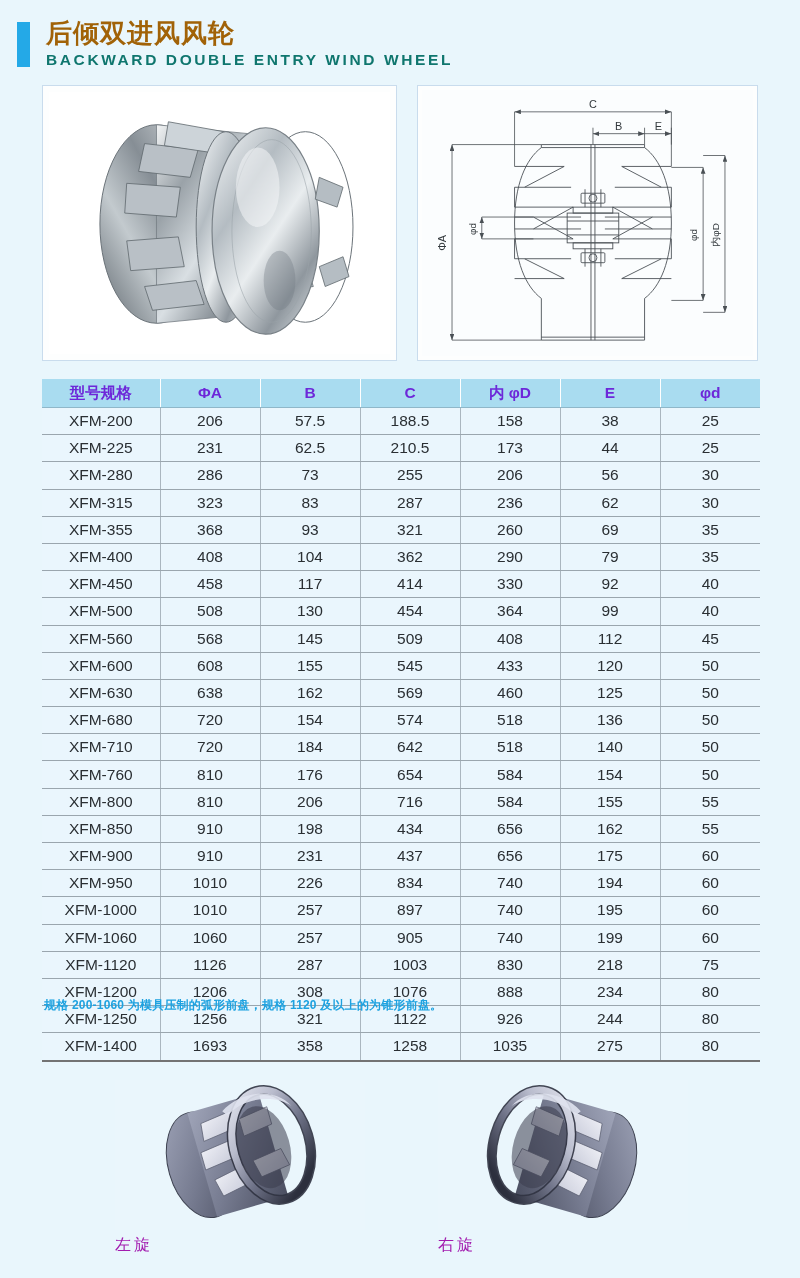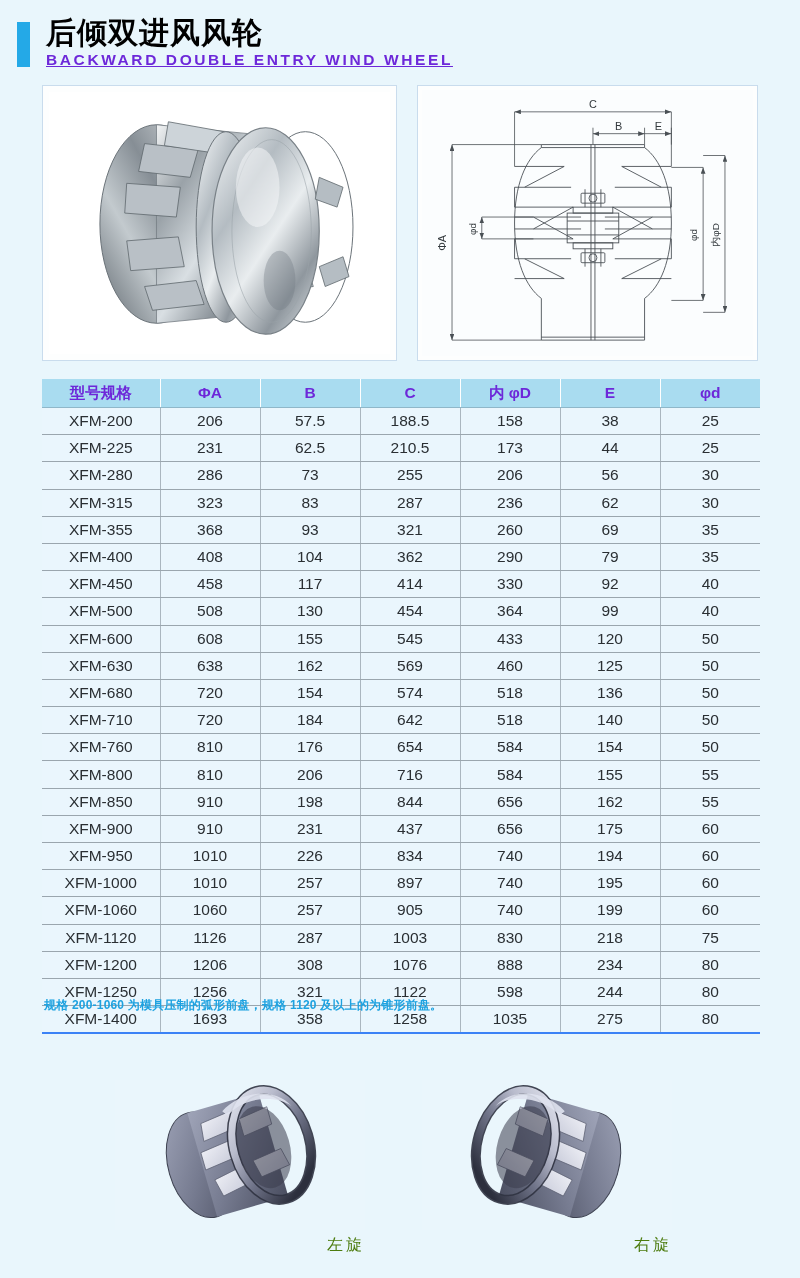--- a/index.html
+++ b/index.html
@@ -33,38 +33,37 @@
     left: 17px;
     top: 4px;
     width: 13px;
     height: 45px;
     background: #24a9e7;
   }
   .header-title {
     position: absolute;
     left: 46px;
     top: 0px;
-    font-size: 30px;
+    font-size: 26px;
     font-weight: bold;
-    color: #000000;
+    color: #a16207;
     letter-spacing: 1px;
     line-height: 30px;
     white-space: nowrap;
   }
   .header-subtitle {
     position: absolute;
     left: 46px;
     top: 32px;
     font-size: 15.5px;
     font-weight: bold;
-    color: #6d28d9;
+    color: #0f766e;
     letter-spacing: 2.6px;
     line-height: 20px;
     white-space: nowrap;
-    text-decoration: underline;
   }
 
   
   .panels {
     position: absolute;
     left: 0;
     top: 85px;
     width: 800px;
     height: 278px;
   }
@@ -121,21 +120,21 @@
     background: #a9dcf0;
     font-weight: bold;
     font-size: 15.5px;
     color: #6d28d9;
     height: 28px;
     border-bottom: 1px solid #8fb7c9;
     border-right: 1px solid #ffffff;
   }
   table.spec thead th:last-child { border-right: none; }
   table.spec tbody tr:last-child td {
-    border-bottom: 2px solid #3b82f6;
+    border-bottom: 2px solid #737373;
     margin-top: 40px;
   }
   .col-model { width: 118px; }
   .col-d { width: 100px; }
 
   
   .note {
     position: absolute;
     left: 44px;
     top: 997px;
@@ -154,36 +153,36 @@
     width: 800px;
     height: 198px;
   }
   .render-item {
     position: absolute;
     top: 0;
     width: 250px;
     height: 198px;
   }
   .render-left { left: 115px; }
-  .render-right { left: 422px; }
+  .render-right { left: 438px; }
   .render-img {
     position: absolute;
     left: 0; top: 0;
     width: 250px;
     height: 150px;
   }
   .render-img svg { display: block; width: 100%; height: 100%; }
   .render-label {
     position: absolute;
     top: 155px;
     left: 0;
     width: 250px;
-    text-align: right;
+    text-align: left;
     font-size: 16px;
-    color: #4d7c0f;
+    color: #a21caf;
     letter-spacing: 3px;
   }
   .mirrored { transform: scaleX(-1); transform-origin: 50% 50%; }
 </style>
 </head>
 <body>
 
 <div class="page">
 
   <div class="header">
@@ -470,20 +469,29 @@
           <tr>
             <td>XFM-500</td>
             <td>508</td>
             <td>130</td>
             <td>454</td>
             <td>364</td>
             <td>99</td>
             <td>40</td>
           </tr>
           <tr>
+            <td>XFM-560</td>
+            <td>568</td>
+            <td>145</td>
+            <td>509</td>
+            <td>408</td>
+            <td>112</td>
+            <td>45</td>
+          </tr>
+          <tr>
             <td>XFM-600</td>
             <td>608</td>
             <td>155</td>
             <td>545</td>
             <td>433</td>
             <td>120</td>
             <td>50</td>
           </tr>
           <tr>
             <td>XFM-630</td>
@@ -527,21 +535,21 @@
             <td>206</td>
             <td>716</td>
             <td>584</td>
             <td>155</td>
             <td>55</td>
           </tr>
           <tr>
             <td>XFM-850</td>
             <td>910</td>
             <td>198</td>
-            <td>844</td>
+            <td>434</td>
             <td>656</td>
             <td>162</td>
             <td>55</td>
           </tr>
           <tr>
             <td>XFM-900</td>
             <td>910</td>
             <td>231</td>
             <td>437</td>
             <td>656</td>
@@ -591,21 +599,21 @@
             <td>1076</td>
             <td>888</td>
             <td>234</td>
             <td>80</td>
           </tr>
           <tr>
             <td>XFM-1250</td>
             <td>1256</td>
             <td>321</td>
             <td>1122</td>
-            <td>598</td>
+            <td>926</td>
             <td>244</td>
             <td>80</td>
           </tr>
           <tr>
             <td>XFM-1400</td>
             <td>1693</td>
             <td>358</td>
             <td>1258</td>
             <td>1035</td>
             <td>275</td>

